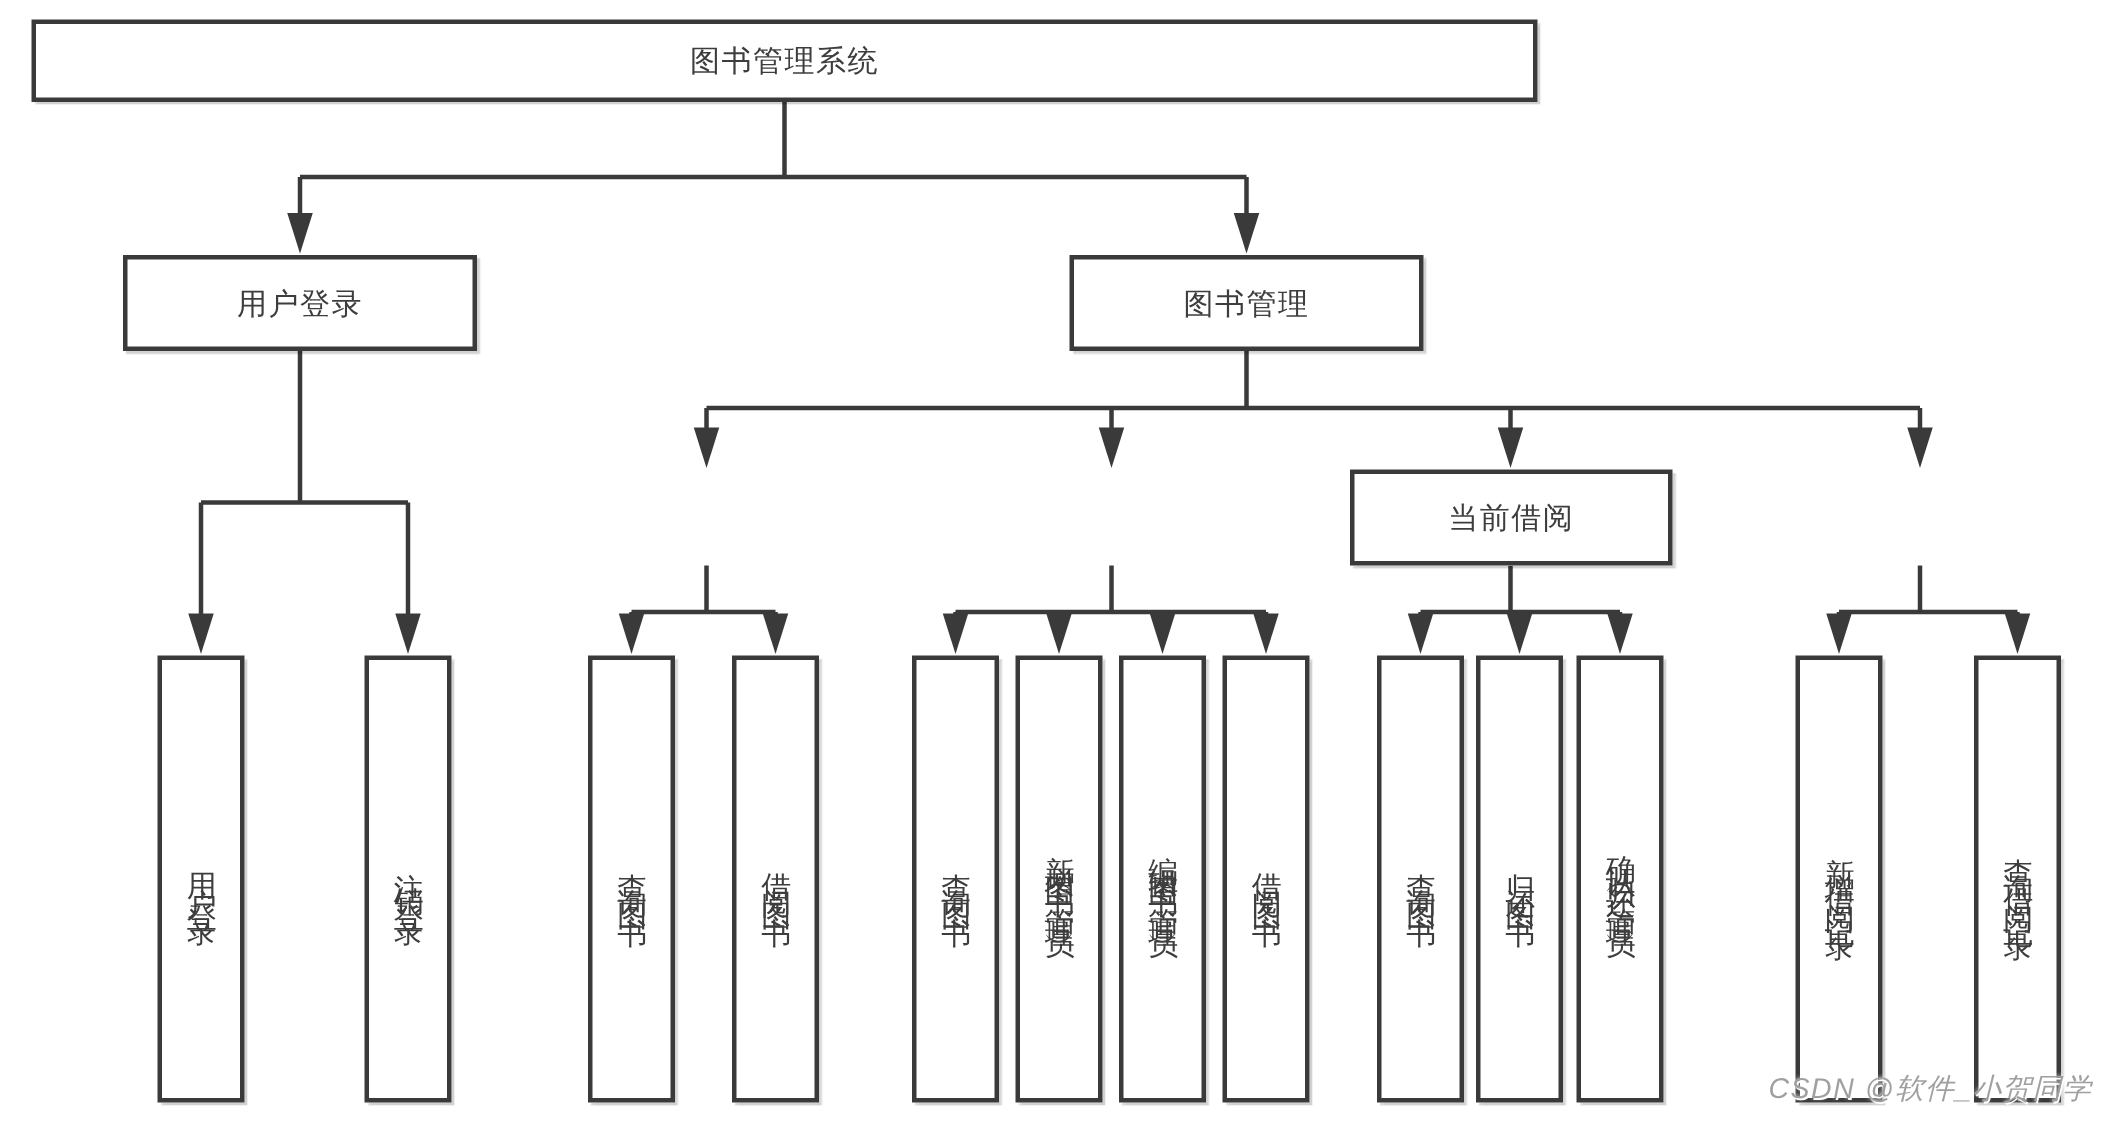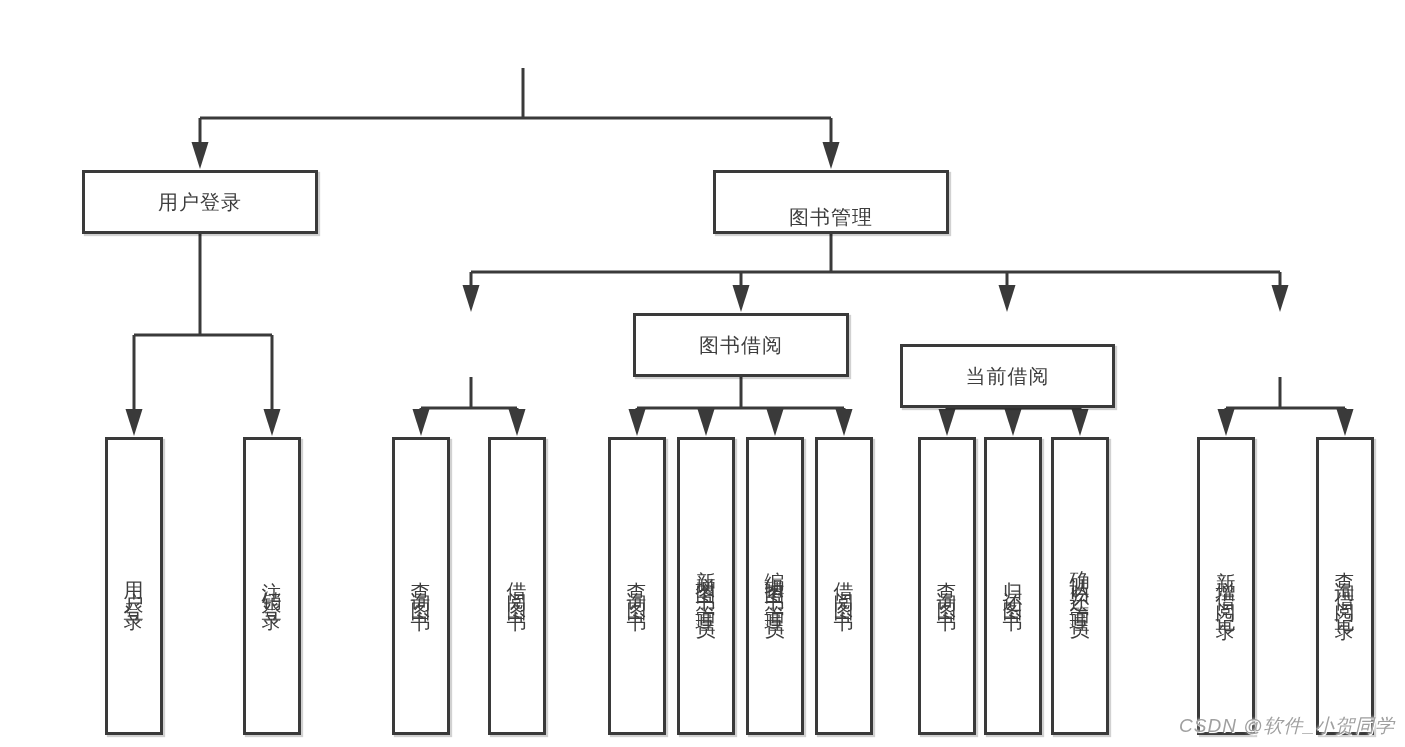--- a/index.html
+++ b/index.html
@@ -27,25 +27,25 @@
     align-items: center;
     justify-content: center;
     font-size: 20px;
     letter-spacing: 1px;
     z-index: 2;
     white-space: nowrap;
   }
   
   .node.root  { left: 21px;  top: 13px;  width: 1004px; height: 55px; }
   .node.n-user-login { left: 82px;  top: 170px; width: 236px; height: 64px; }
-  .node.n-book-mgmt  { left: 713px; top: 170px; width: 236px; height: 64px; align-items: flex-end; }
+  .node.n-book-mgmt  { left: 713px; top: 170px; width: 236px; height: 64px; }
   .node.l3 { top: 313px; height: 64px; width: 216px; }
   .node.n-new-book   { left: 363px; }
   .node.n-borrow     { left: 633px; }
-  .node.n-current    { left: 900px; width: 215px; margin-top: 31px; }
+  .node.n-current    { left: 900px; width: 215px; }
   .node.n-records    { left: 1172px; }
   
   .node.leaf { top: 437px; width: 58px; height: 298px; }
   .node.leaf span {
     writing-mode: vertical-rl;
     text-orientation: mixed;
     letter-spacing: 10px;
     line-height: 1;
   }
   .node.leaf.long span { letter-spacing: 7px; }
@@ -121,31 +121,31 @@
       <line x1="1013" y1="408" x2="1013" y2="416" stroke="#3a3a3a" stroke-width="3"></line>
       <polygon points="1004.5,409 1021.5,409 1013,436" fill="#3a3a3a"></polygon>
       <line x1="1080" y1="408" x2="1080" y2="416" stroke="#3a3a3a" stroke-width="3"></line>
       <polygon points="1071.5,409 1088.5,409 1080,436" fill="#3a3a3a"></polygon>
       <line x1="1226" y1="408" x2="1226" y2="416" stroke="#3a3a3a" stroke-width="3"></line>
       <polygon points="1217.5,409 1234.5,409 1226,436" fill="#3a3a3a"></polygon>
       <line x1="1345" y1="408" x2="1345" y2="416" stroke="#3a3a3a" stroke-width="3"></line>
       <polygon points="1336.5,409 1353.5,409 1345,436" fill="#3a3a3a"></polygon>
     </svg>
 
+  <div class="node root">
+    <span>图书管理系统</span>
+  </div>
 
   <div class="node n-user-login">
     <span>用户登录</span>
   </div>
   <div class="node n-book-mgmt">
     <span>图书管理</span>
   </div>
 
-  <div class="node l3 n-borrow">
-    <span>图书借阅</span>
-  </div>
   <div class="node l3 n-current">
     <span>当前借阅</span>
   </div>
 
   <div class="node leaf p-105">
     <span>用户登录</span>
   </div>
   <div class="node leaf p-243">
     <span>注销登录</span>
   </div>

